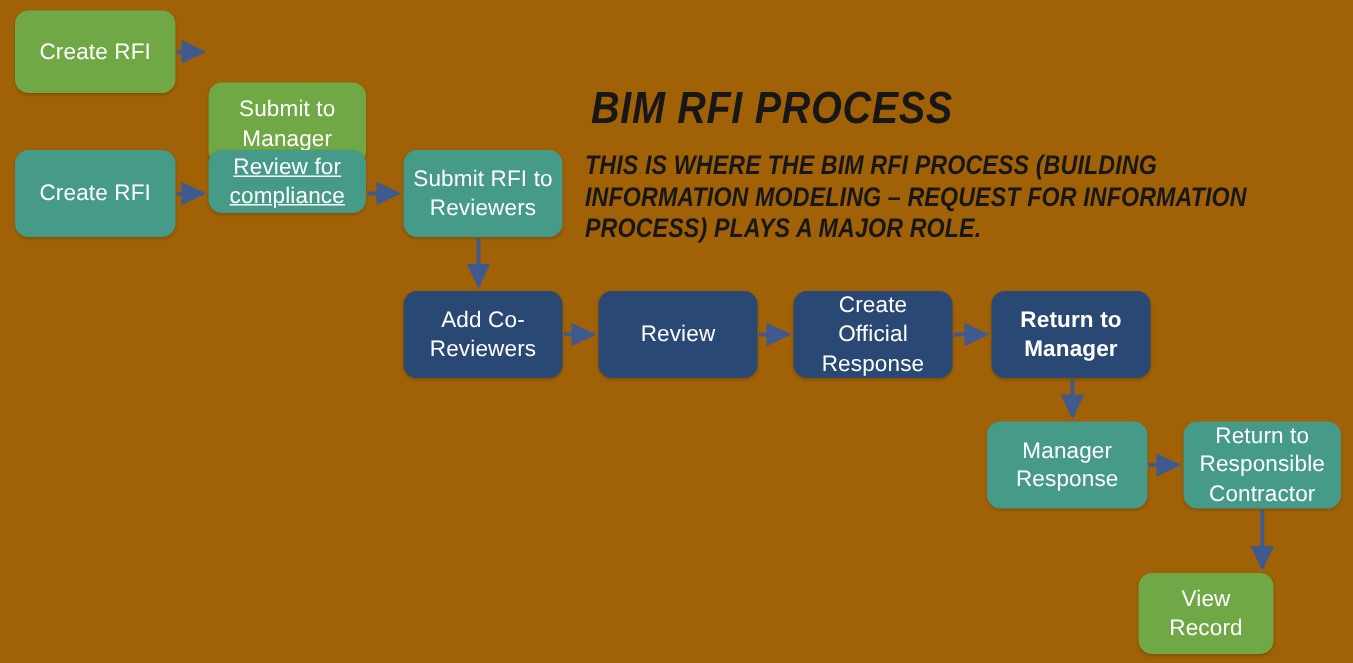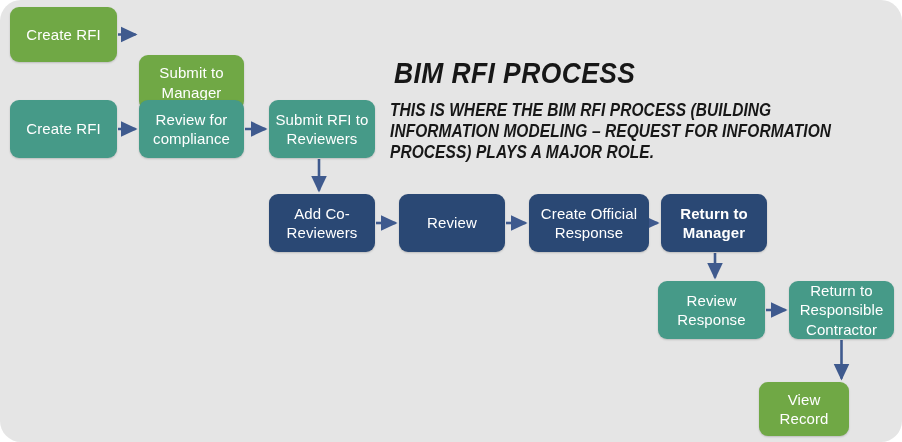--- a/index.html
+++ b/index.html
@@ -8,23 +8,22 @@
     padding: 0;
     background: #ffffff;
   }
   body {
     font-family: "Liberation Sans", sans-serif;
   }
   #canvas {
     position: relative;
     width: 902px;
     height: 442px;
-    background: #e5e5e5;
+    background: #a16207;
     overflow: hidden;
-    border-radius: 21px;
   }
   .node {
     position: absolute;
     box-sizing: border-box;
     border-radius: 9px;
     display: flex;
     align-items: center;
     justify-content: center;
     text-align: center;
     color: #ffffff;
@@ -106,40 +105,40 @@
   <div id="node-layer">
       <div class="node green" style="left: 10px; top: 7px; width: 107px; height: 55px;">
         <span>Create RFI</span>
       </div>
       <div class="node green" style="left: 139px; top: 7px; width: 105px; height: 55px; margin-top: 48px;">
         <span>Submit to Manager</span>
       </div>
       <div class="node teal" style="left: 10px; top: 100px; width: 107px; height: 58px;">
         <span>Create RFI</span>
       </div>
-      <div class="node teal" style="left: 139px; top: 100px; width: 105px; height: 58px;">
+      <div class="node teal" style="left: 139px; top: 100px; width: 105px; height: 42px; text-decoration: underline;">
         <span>Review for compliance</span>
       </div>
       <div class="node teal" style="left: 269px; top: 100px; width: 106px; height: 58px; justify-content: center;">
         <span>Submit RFI to Reviewers</span>
       </div>
       <div class="node navy" style="left: 269px; top: 194px; width: 106px; height: 58px;">
         <span>Add Co-Reviewers</span>
       </div>
       <div class="node navy" style="left: 399px; top: 194px; width: 106px; height: 58px;">
         <span>Review</span>
       </div>
-      <div class="node navy" style="left: 529px; top: 194px; width: 120px; height: 58px;">
+      <div class="node navy" style="left: 529px; top: 194px; width: 106px; height: 58px;">
         <span>Create Official Response</span>
       </div>
       <div class="node navy" style="left: 661px; top: 194px; width: 106px; height: 58px; font-weight: bold;">
         <span>Return to Manager</span>
       </div>
       <div class="node teal" style="left: 658px; top: 281px; width: 107px; height: 58px;">
-        <span>Review Response</span>
+        <span>Manager Response</span>
       </div>
       <div class="node teal" style="left: 789px; top: 281px; width: 105px; height: 58px;">
         <span>Return to Responsible Contractor</span>
       </div>
       <div class="node green" style="left: 759px; top: 382px; width: 90px; height: 54px;">
         <span>View Record</span>
       </div>
     </div>
 
   <div id="title-block">

